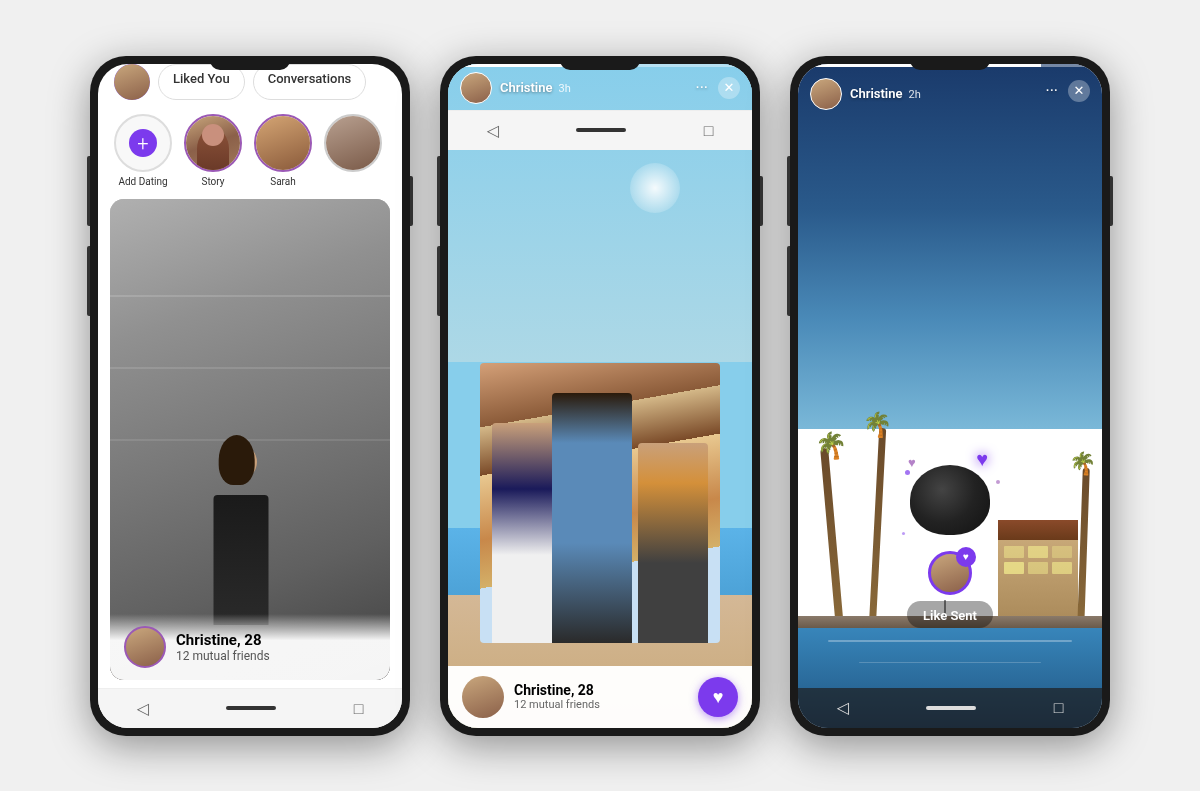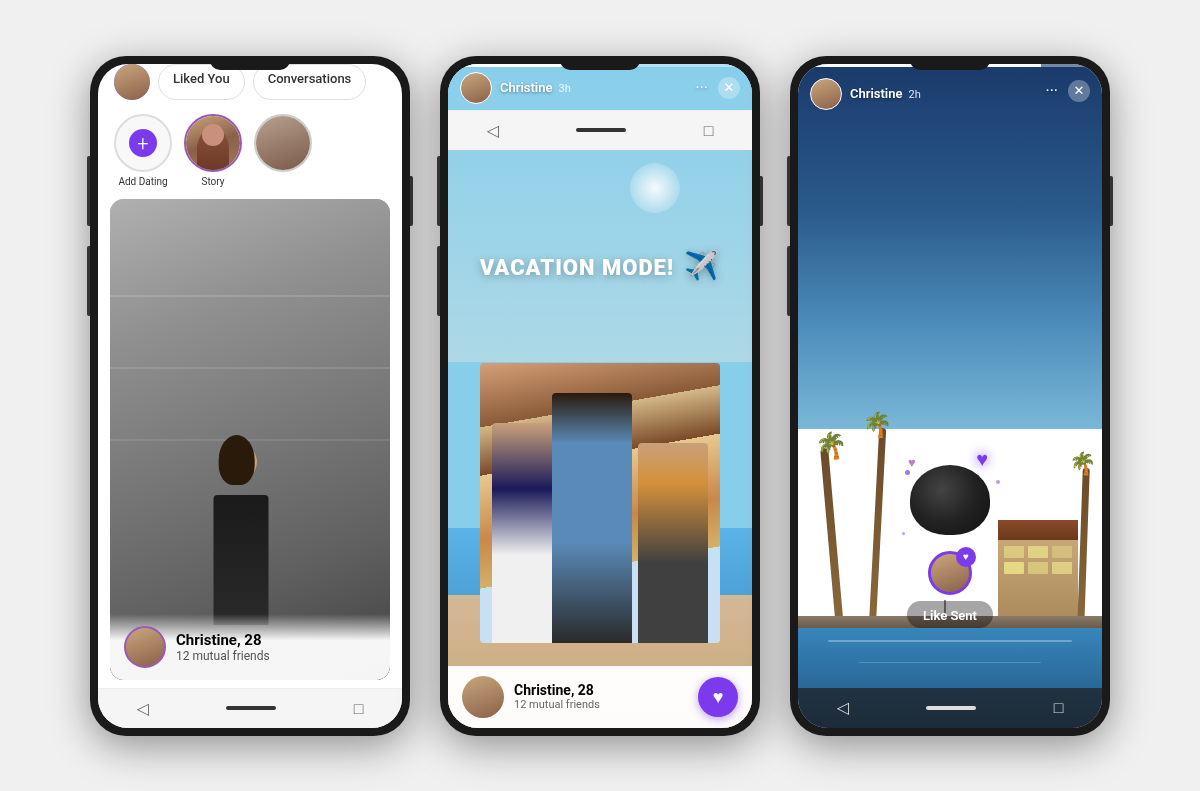--- a/index.html
+++ b/index.html
@@ -577,20 +577,26 @@
           </div>
           <span class="story-label">Add Dating</span>
         </div>
         <div class="story-item">
           <div class="story-circle">
             <div class="photo-taylor"></div>
           </div>
           <span class="story-label">Story</span>
         </div>
         <div class="story-item">
+          <div class="story-circle">
+            <div class="photo-sarah"></div>
+          </div>
+          <span class="story-label">Sarah</span>
+        </div>
+        <div class="story-item">
           <div class="story-circle" style="border-color:#ccc;">
             <div class="photo-sp"></div>
           </div>
 
         </div>
       </div>
 
       <div class="profile-card">
         <div class="profile-photo">
 
@@ -655,24 +661,20 @@
               <span class="story-time">3h</span>
             </div>
           </div>
         </div>
         <div class="story-controls">
           <span class="story-dots">···</span>
           <div class="story-close">✕</div>
         </div>
       </div>
 
-      <div class="vacation-text">
-        <span>VACATION MODE!</span>
-        <span class="plane-emoji">✈️</span>
-      </div>
 
       <div style="position:absolute;inset:0;z-index:1;">
 
         <div style="position:absolute;bottom:85px;left:50%;transform:translateX(-50%);width:240px;height:280px;overflow:hidden;border-radius:4px;">
 
           <div style="width:100%;height:100%;background:linear-gradient(170deg,#d4a078 0%,#8a5a38 20%,#d4b888 10%,#7a4a28 35%,#e8c890 15%,#c8884a 55%,#d4b068 70%,#b8d8f0 40%,#a0c8e8 30%,#c8e0f4 25%);position:relative;">
 
             <div style="position:absolute;bottom:0;left:5%;width:70px;height:220px;background:linear-gradient(180deg,#c9a07a 0%,#1a1a5a 30%,#f0f0f0 60%,#f0f0f0 100%);border-radius:4px 4px 0 0;"></div>
 
             <div style="position:absolute;bottom:0;left:30%;width:80px;height:250px;background:linear-gradient(180deg,#2a1a0a 0%,#5a8ab8 20%,#5a8ab8 60%,#2a2a2a 100%);border-radius:4px 4px 0 0;"></div>

